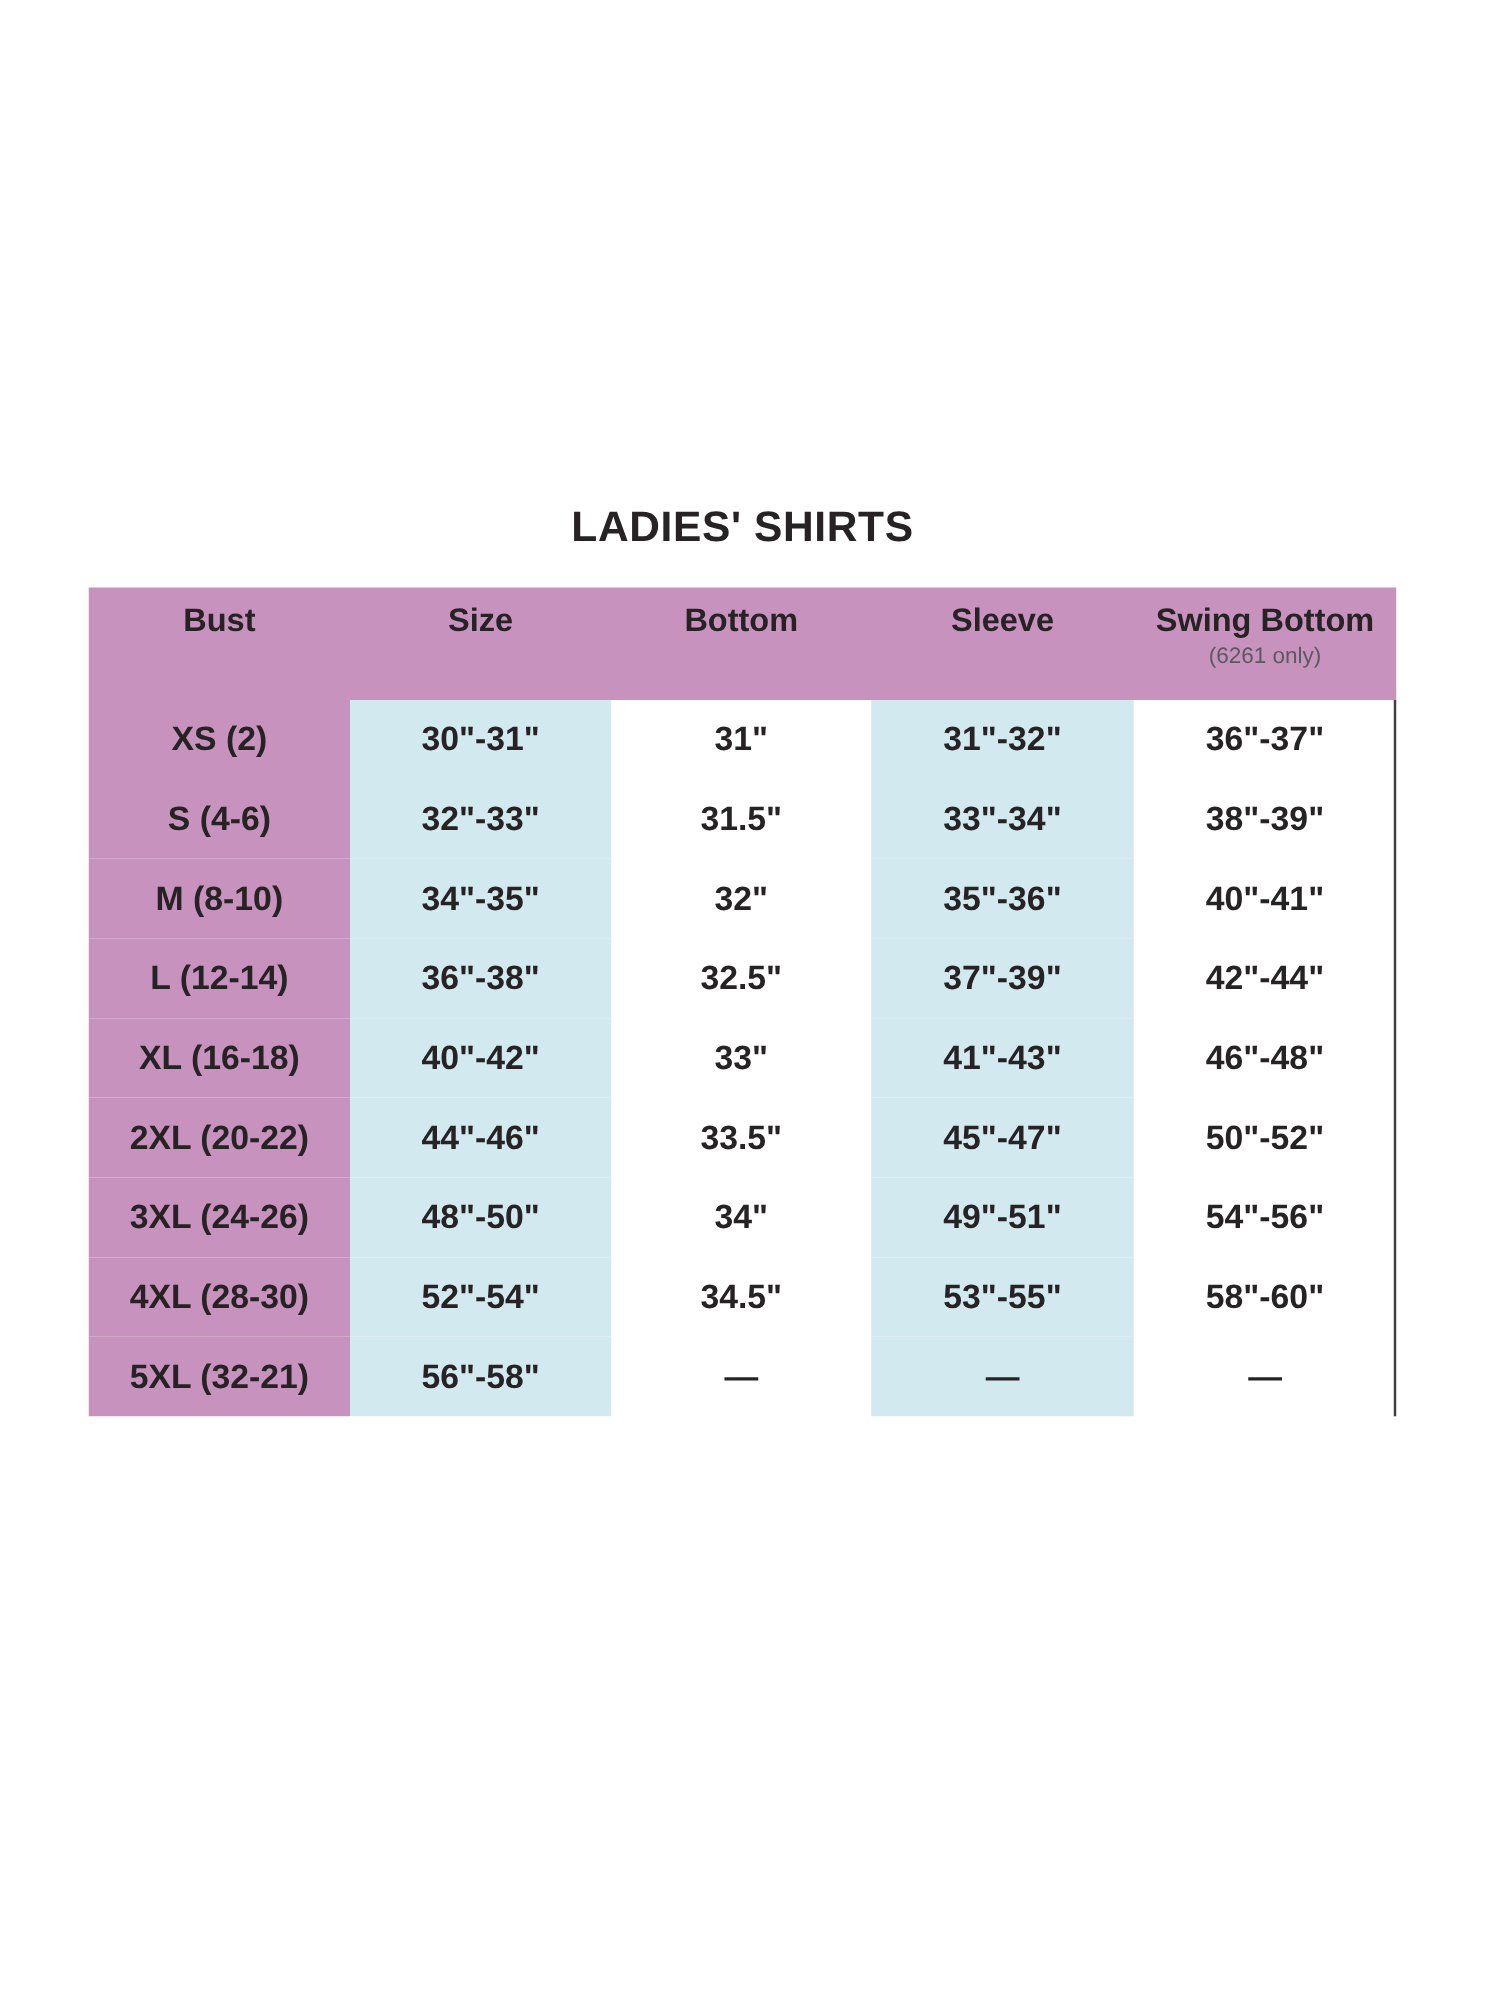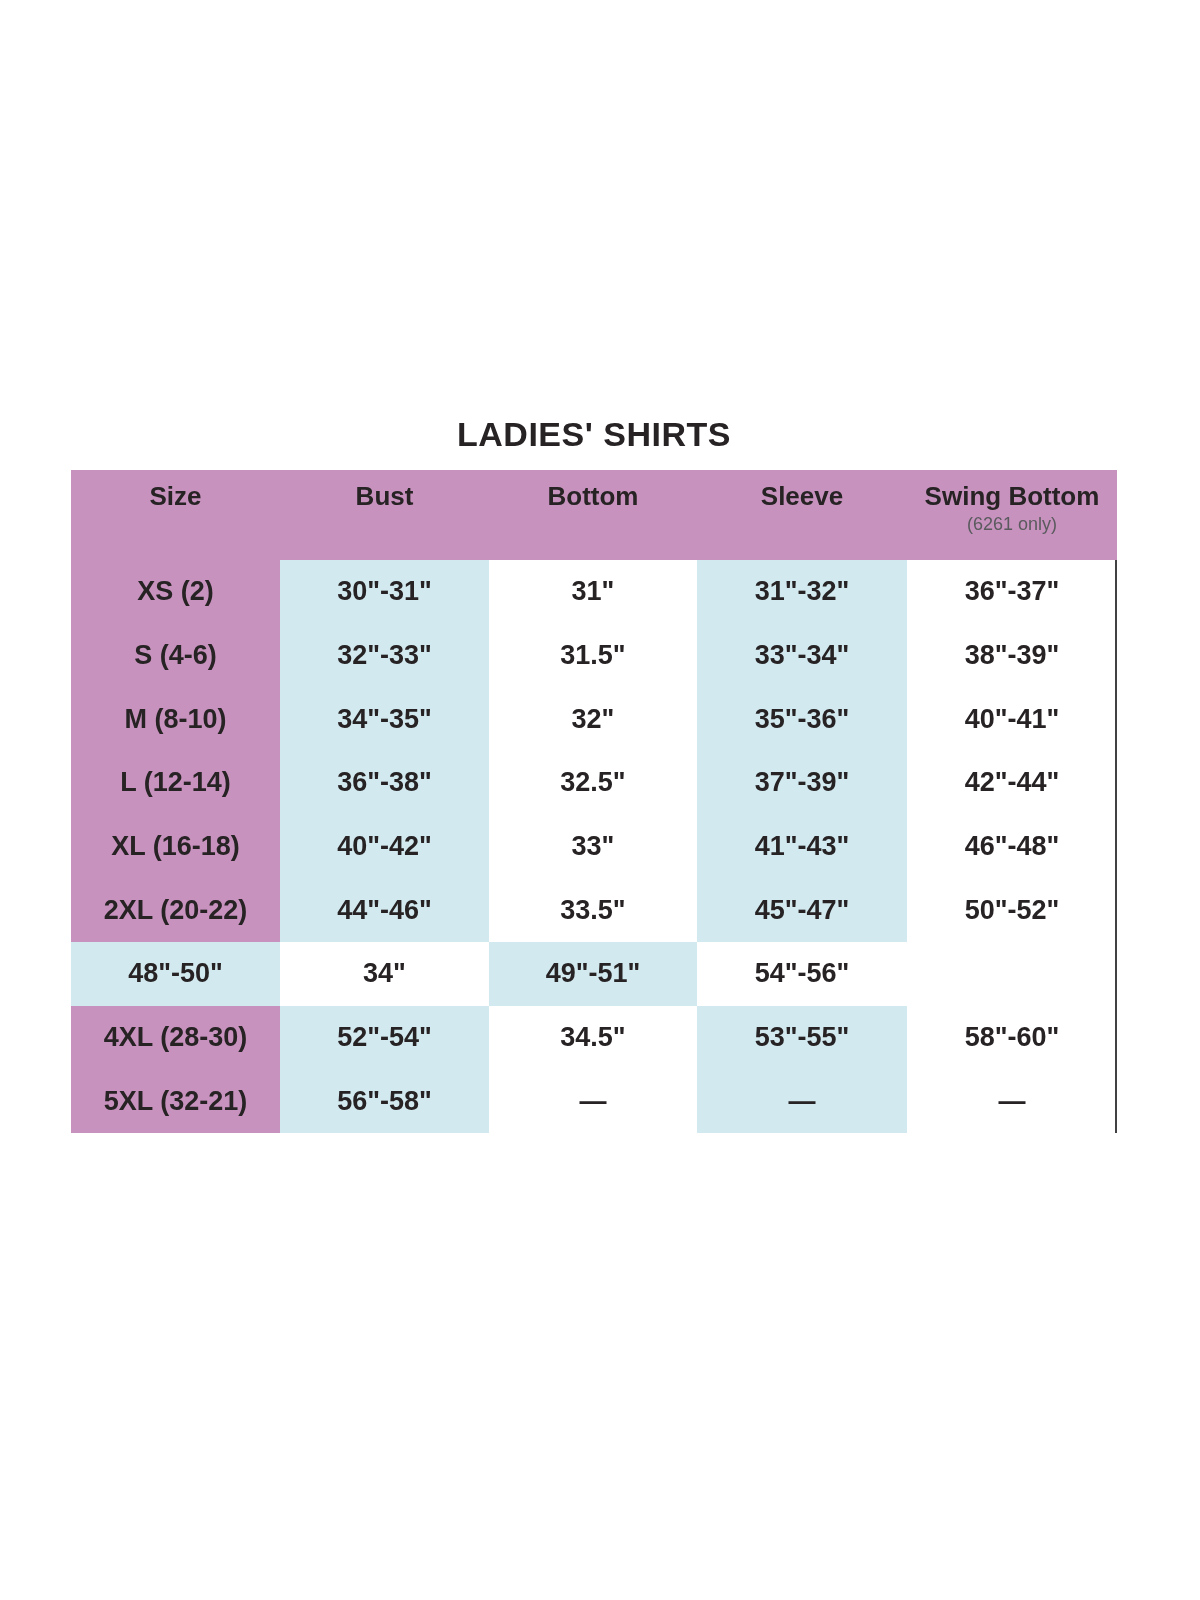--- a/index.html
+++ b/index.html
@@ -16,21 +16,21 @@
     position: relative;
     width: 1200px;
     height: 1600px;
     background: var(--page-bg);
     font-family: "Liberation Sans", sans-serif;
     overflow: hidden;
     margin: 0 auto;
   }
   .title {
     position: absolute;
-    top: 414px;
+    top: 402px;
     left: 71px;
     width: 1046px;
     text-align: center;
     font-size: 34px;
     line-height: 40px;
     font-weight: bold;
     letter-spacing: 0.5px;
     color: var(--text-dark);
   }
   .size-table {
@@ -99,24 +99,24 @@
 <body>
 
 <div class="page">
 
   <div class="title">LADIES' SHIRTS</div>
 
   <div class="size-table">
 
     <div class="header-row">
       <div class="hcell">
+        <span>Bust</span>
+      </div>
+      <div class="hcell">
         <span>Size</span>
-      </div>
-      <div class="hcell">
-        <span>Bust</span>
       </div>
       <div class="hcell">
         <span>Bottom</span>
       </div>
       <div class="hcell">
         <span>Sleeve</span>
       </div>
       <div class="hcell">
         <span>Swing Bottom</span>
         <span class="hsub">(6261 only)</span>
@@ -167,20 +167,21 @@
 
       <div class="trow">
         <div class="cell bg-pink">2XL (20-22)</div>
         <div class="cell bg-blue">44"-46"</div>
         <div class="cell">33.5"</div>
         <div class="cell bg-blue">45"-47"</div>
         <div class="cell">50"-52"</div>
       </div>
 
       <div class="trow">
+        <div class="cell bg-pink">3XL (24-26)</div>
         <div class="cell bg-blue">48"-50"</div>
         <div class="cell">34"</div>
         <div class="cell bg-blue">49"-51"</div>
         <div class="cell">54"-56"</div>
       </div>
 
       <div class="trow">
         <div class="cell bg-pink">4XL (28-30)</div>
         <div class="cell bg-blue">52"-54"</div>
         <div class="cell">34.5"</div>

